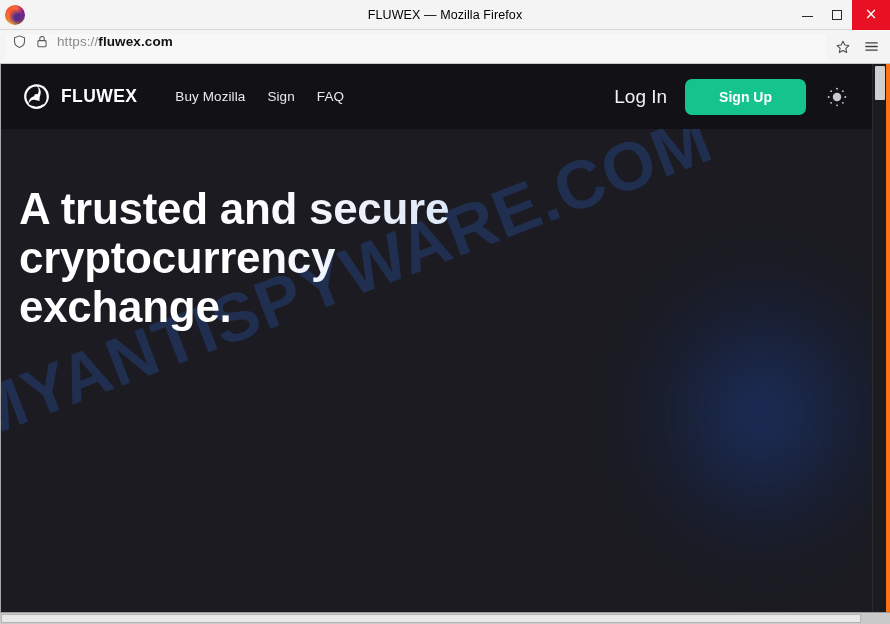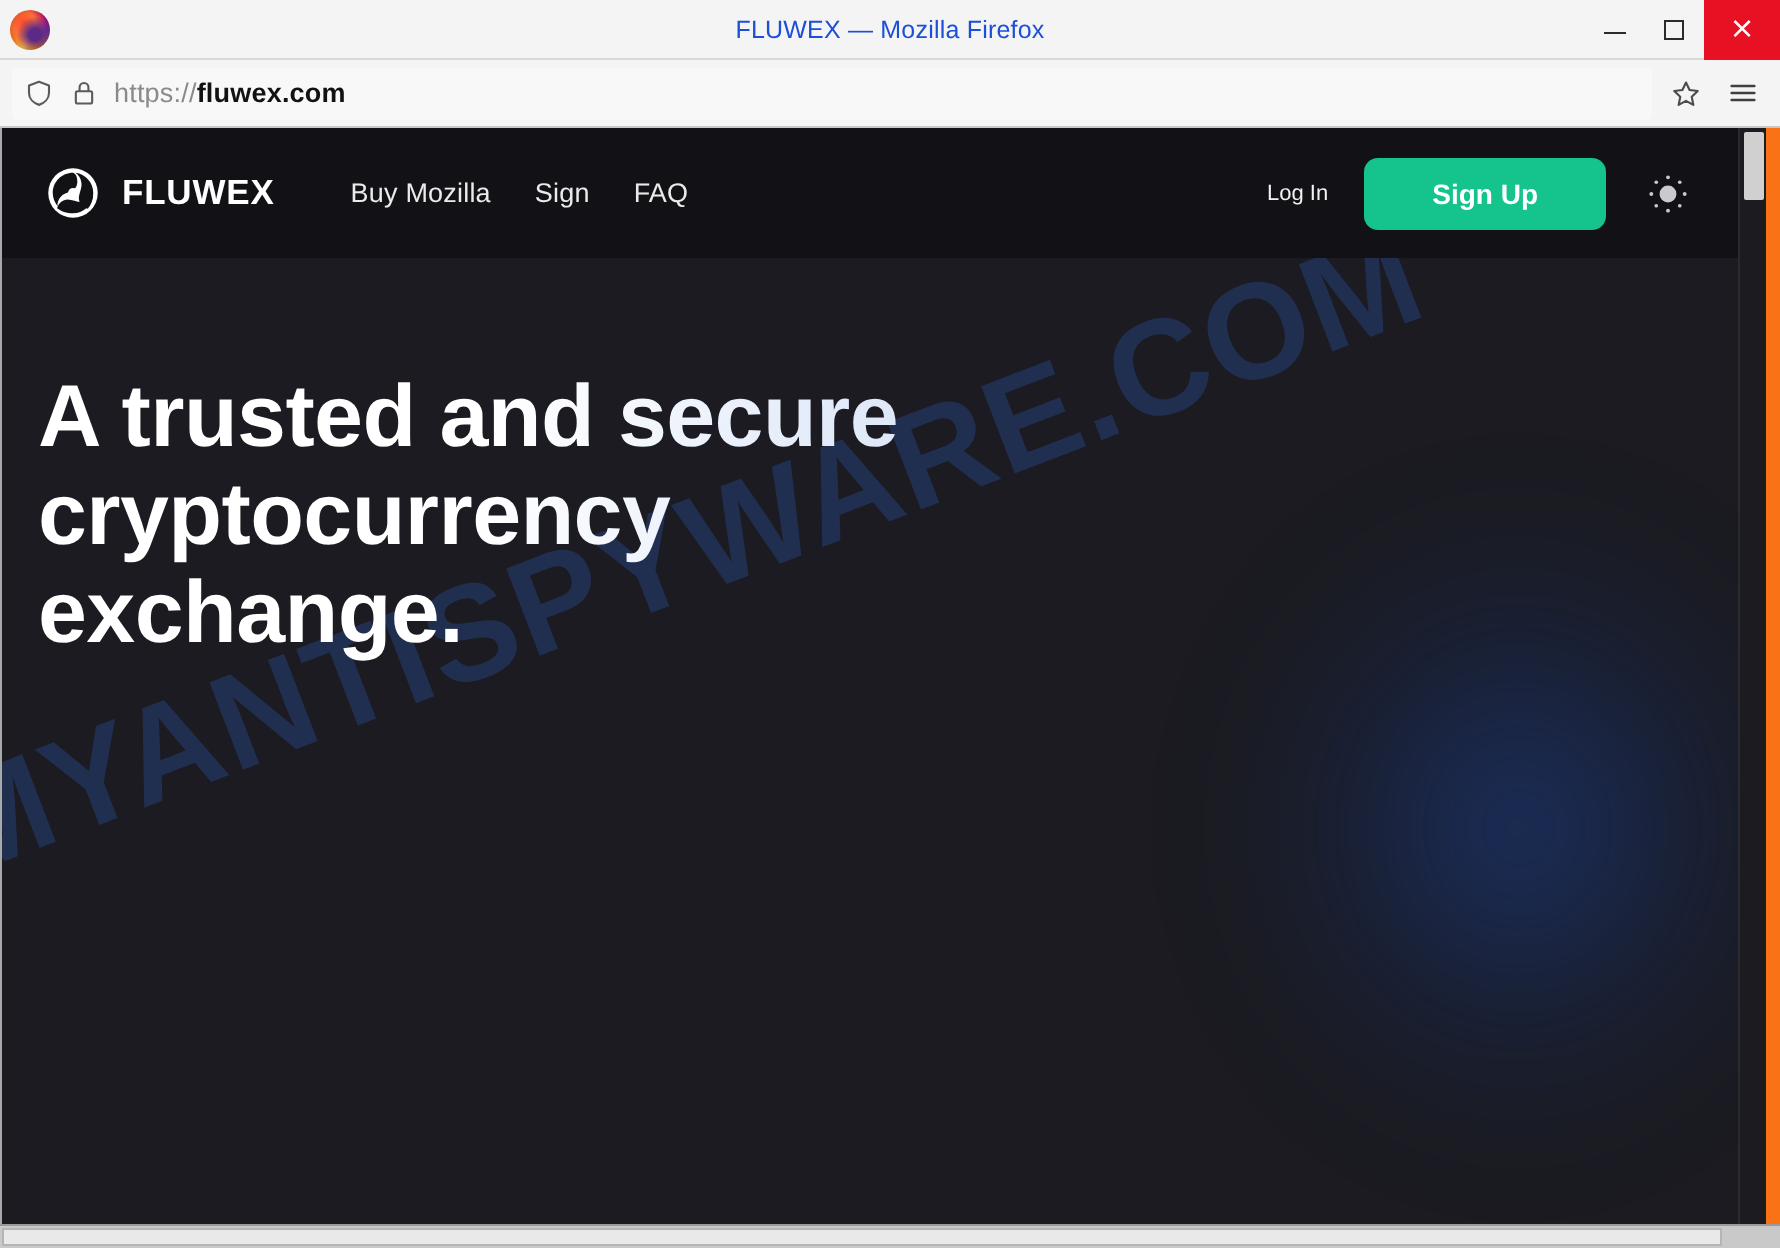--- a/index.html
+++ b/index.html
@@ -41,21 +41,21 @@
       conic-gradient(from 200deg at 50% 50%, #ffbd4f 0deg, #ff6a00 70deg, #e2264d 140deg,
                      #b5007f 200deg, #722ea5 255deg, #ff9100 320deg, #ffbd4f 360deg);
     box-shadow: inset 0 0 3px rgba(0,0,0,.25);
     flex-shrink: 0;
   }
   .titlebar-title {
     position: absolute;
     left: 0; right: 0;
     text-align: center;
     font-size: 12.5px;
-    color: #1d4ed8;
+    color: #000000;
     letter-spacing: .1px;
     pointer-events: none;
   }
   .win-controls {
     margin-left: auto;
     display: flex;
     height: 30px;
     align-items: stretch;
     z-index: 2;
   }
@@ -82,21 +82,21 @@
     align-items: center;
     padding: 0 6px;
     border-bottom: 1px solid #c8c8c8;
   }
   .url-field {
     flex: 1;
     height: 26px;
     background: #f8f8f8;
     border-radius: 3px;
     display: flex;
-    align-items: center;
+    align-items: flex-start;
     padding: 0 6px;
     gap: 8px;
   }
   .icon-svg { display: block; }
   .url-text {
     font-size: 13.5px;
     color: #222;
     white-space: nowrap;
     letter-spacing: .1px;
   }
@@ -114,21 +114,21 @@
   }
 
   
   .viewport {
     flex: 1;
     position: relative;
     display: flex;
     overflow: hidden;
     background: #737373;
     border-left: 1px solid #a9a9a9;
-    border-right: 7px solid #f97316;
+    border-right: 4px solid #f97316;
   }
   .page {
     flex: 1;
     position: relative;
     overflow: hidden;
     background: #17171b;
   }
 
   
   .vscroll {
@@ -201,21 +201,21 @@
     white-space: nowrap;
   }
   .nav-right {
     margin-left: auto;
     display: flex;
     align-items: center;
     gap: 18px;
   }
   .login-link {
     color: #f2f2f2;
-    font-size: 11px;
+    font-size: 19px;
     white-space: nowrap;
   }
   .signup-btn {
     background: #14c48c;
     color: #ffffff;
     font-size: 14px;
     font-weight: 600;
     border: none;
     border-radius: 7px;
     padding: 10px 34px;

